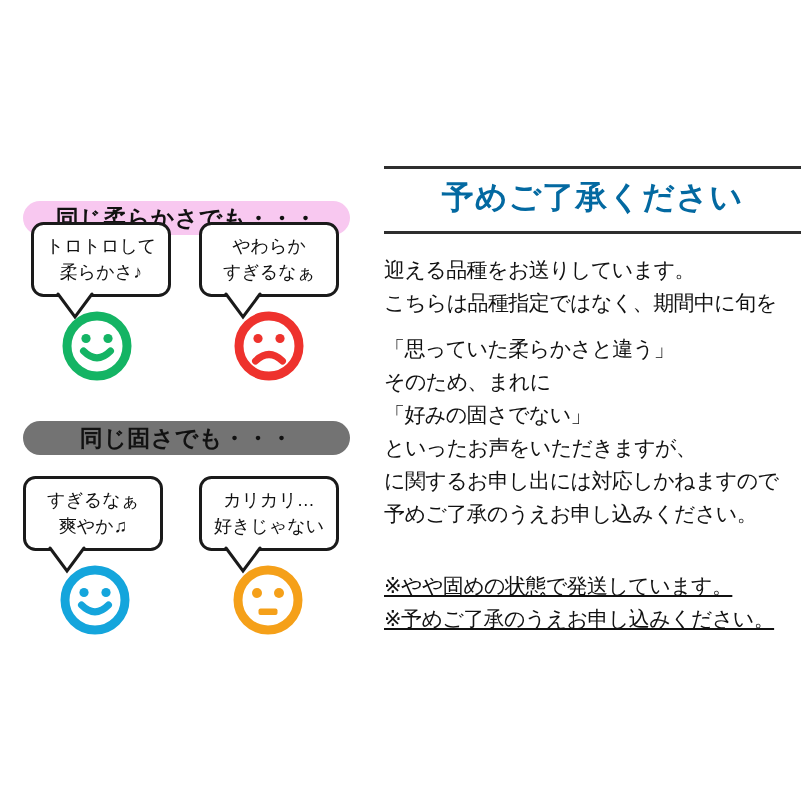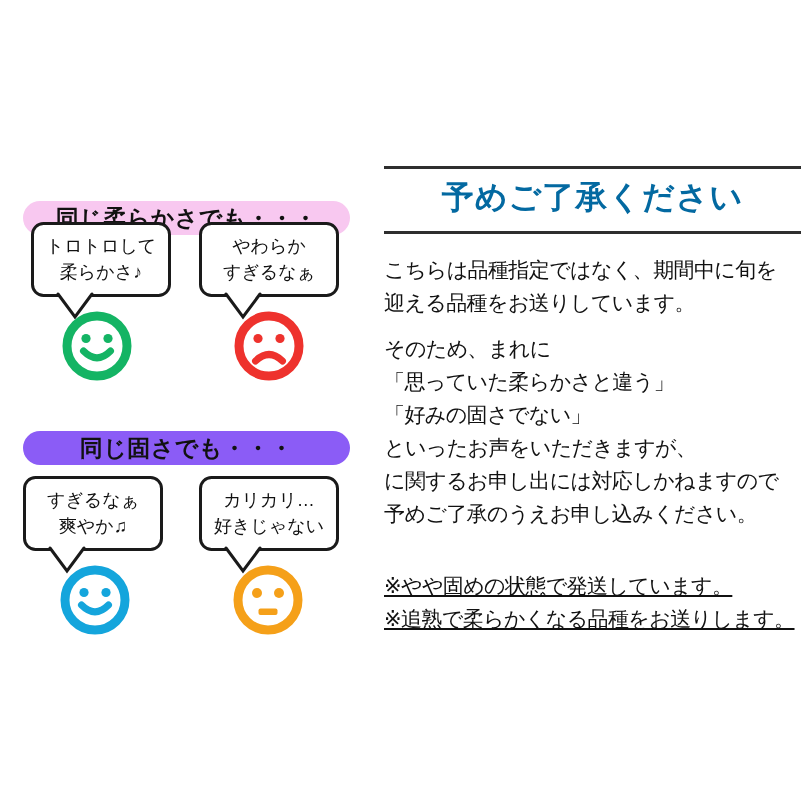--- a/index.html
+++ b/index.html
@@ -8,21 +8,21 @@
     font-family:"Liberation Sans","DejaVu Sans",sans-serif;
     color:#111;overflow:hidden;
   }
   
   .banner{
     position:absolute;left:23px;width:327px;height:34px;border-radius:17px;
     display:flex;align-items:center;justify-content:center;
     font-weight:bold;font-size:23px;letter-spacing:0.5px;color:#111;
   }
   .banner.pink{background:#F8C8F0;top:170px;margin-top:31px;}
-  .banner.green{background:#8b5cf6;top:431px;}
+  .banner.green{background:#737373;top:421px;}
   .bubble{position:absolute;width:140px;height:100px;}
   .bubble svg{position:absolute;left:0;top:0;}
   .bubble .bubble-text{
     position:absolute;left:0;top:11px;width:140px;text-align:center;
     font-size:18px;line-height:26px;font-weight:500;color:#111;
   }
   .bubble .ln{display:block;white-space:nowrap;}
   .pos-b1{left:23px;top:222px;margin-left:8px;}
   .pos-b2{left:199px;top:222px;}
   .pos-b3{left:23px;top:476px;}
@@ -148,31 +148,31 @@
       <circle cx="46" cy="28" r="5" class="fl"></circle>
       <rect x="25.5" y="43.5" width="19" height="6.5" rx="2" class="fl"></rect>
     </svg>
   </div>
 
   <div class="rule top"></div>
   <div class="notice-title">予めご了承ください</div>
   <div class="rule bottom"></div>
 
   <div class="para p1">
+    <span class="ln">迎える品種をお送りしています。</span>
     <span class="ln">こちらは品種指定ではなく、期間中に旬を</span>
-    <span class="ln">迎える品種をお送りしています。</span>
   </div>
 
   <div class="para p2">
+    <span class="ln">「思っていた柔らかさと違う」</span>
     <span class="ln">そのため、まれに</span>
-    <span class="ln">「思っていた柔らかさと違う」</span>
     <span class="ln">「好みの固さでない」</span>
     <span class="ln">といったお声をいただきますが、</span>
     <span class="ln">に関するお申し出には対応しかねますので</span>
     <span class="ln">予めご了承のうえお申し込みください。</span>
   </div>
 
   <div class="para p3">
     <span class="ln">※やや固めの状態で発送しています。</span>
-    <span class="ln">※追熟で柔らかくなる品種をお送りします。</span>
+    <span class="ln">※予めご了承のうえお申し込みください。</span>
   </div>
 
 </div>
 
 </body></html>

